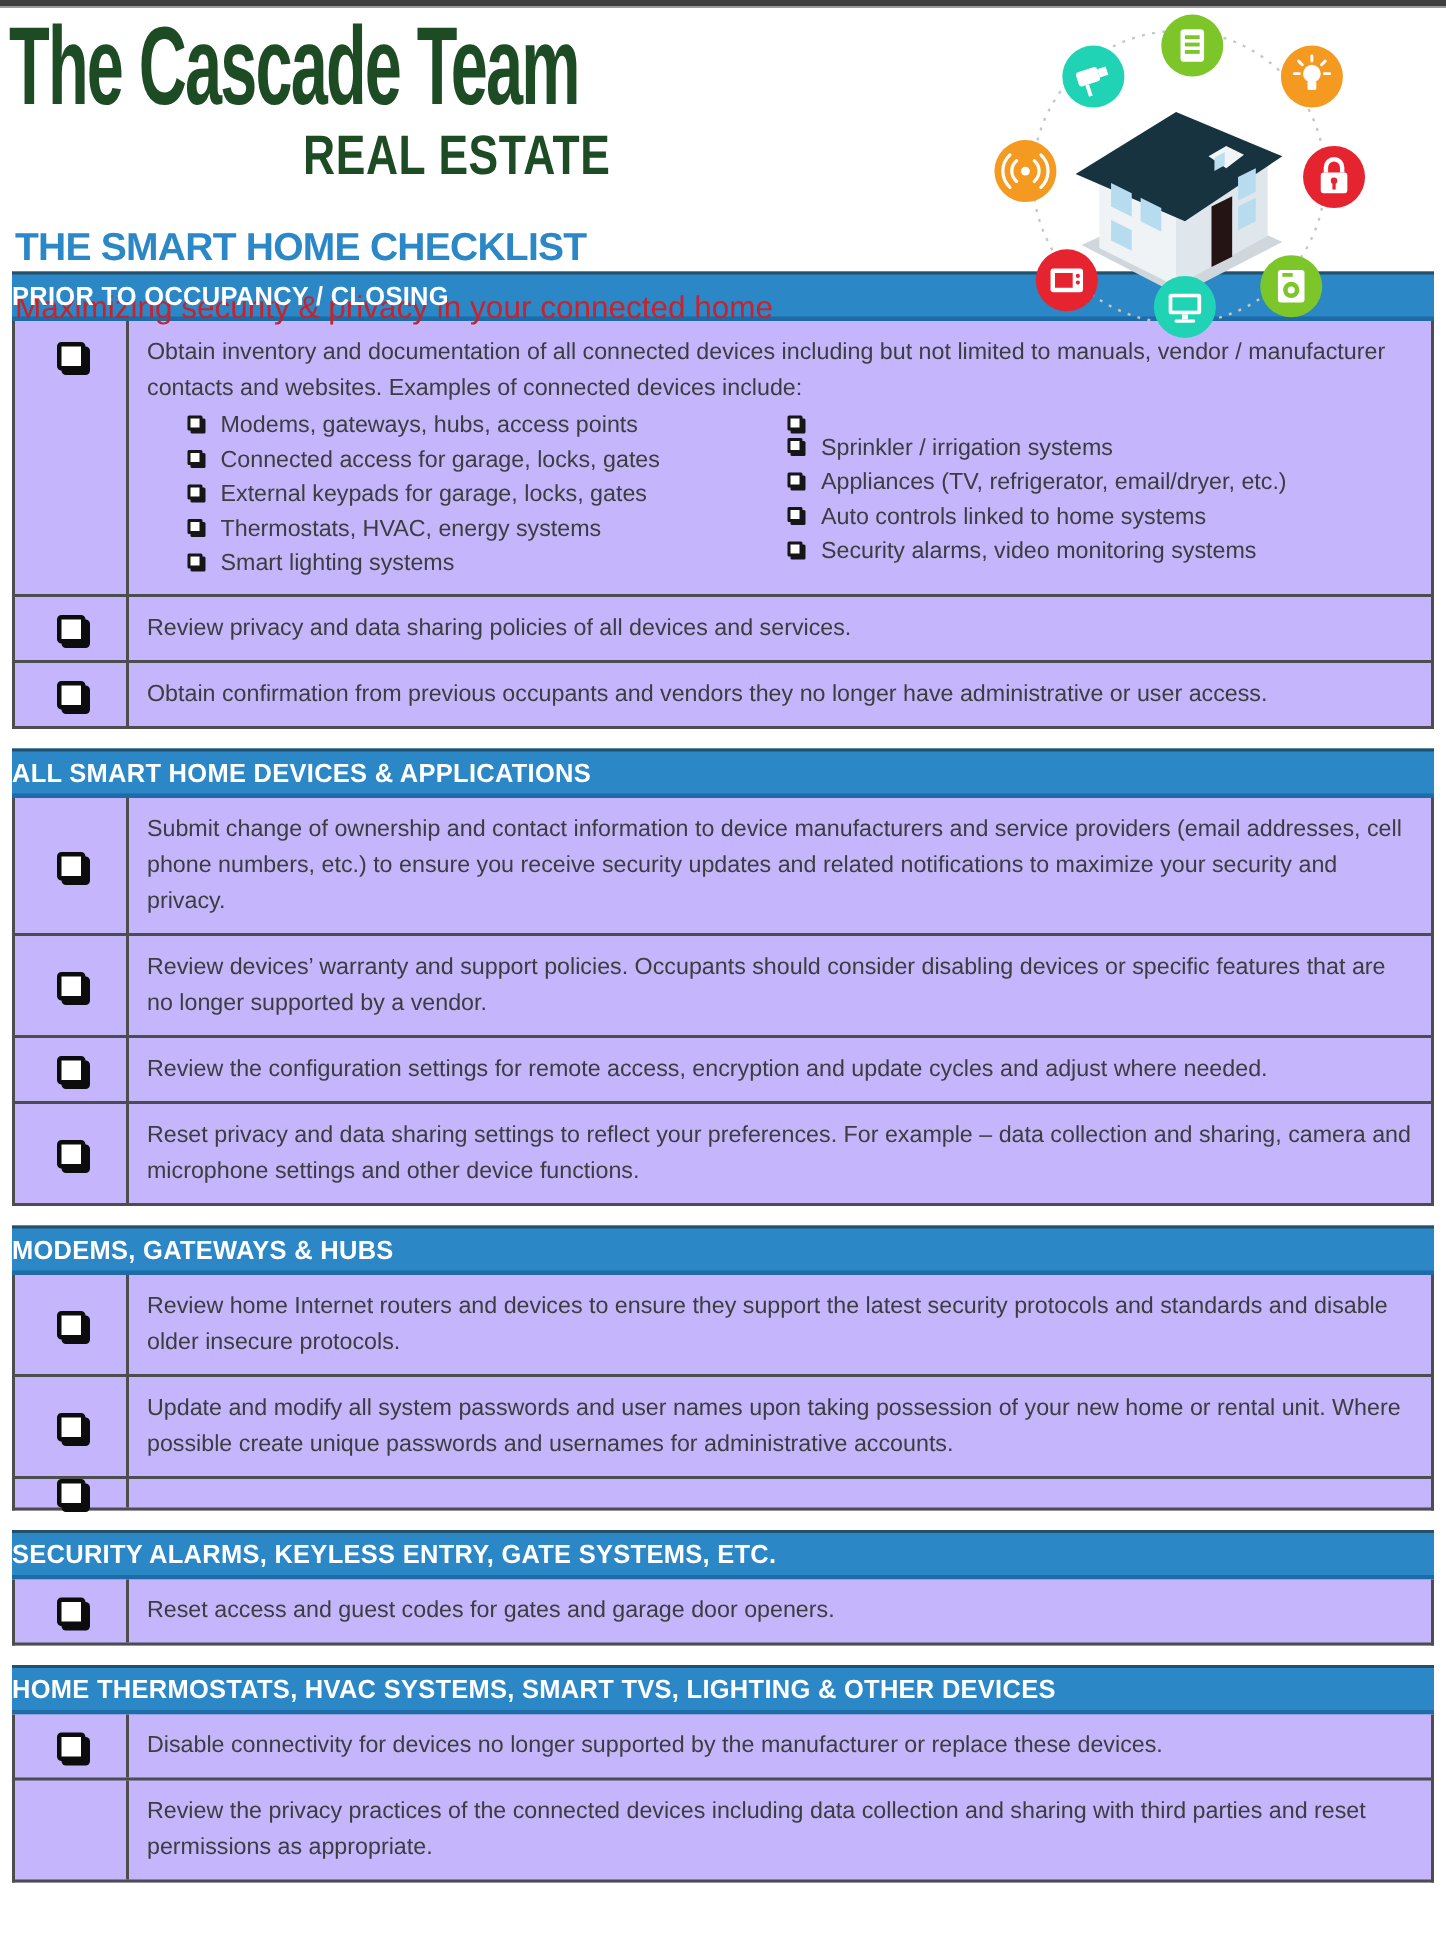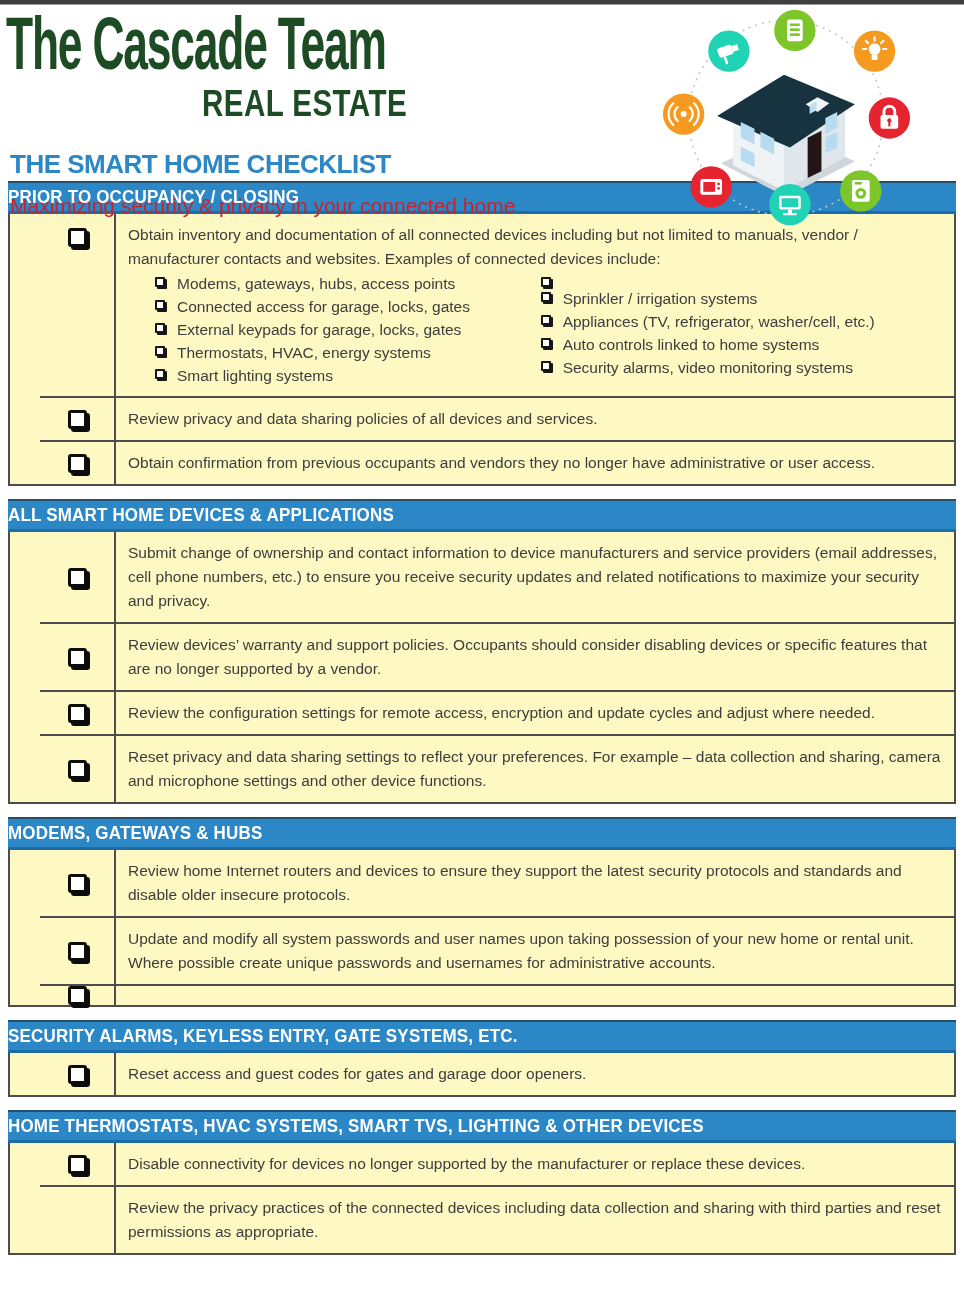--- a/index.html
+++ b/index.html
@@ -23,21 +23,21 @@
   .illustration{position:absolute; top:2px; left:660px; width:252px; height:222px;}
 
   
   .sections{margin:0 8px;}
   .sec{margin-top:13px;}
   .sec:first-child{margin-top:0;}
   .sec-header{height:33px; background:var(--blue); border-top:2px solid var(--blue-edge);
     border-bottom:3px solid var(--blue-dark); display:flex; align-items:center; }
   .sec-title{color:#fff; font-weight:700; font-size:17.5px; letter-spacing:0.2px;
     transform:scaleX(0.97); transform-origin:left center; white-space:nowrap;}
-  .sec-table{border:2px solid var(--border); border-top:none; background:#fef9c3;padding-left:30px;}
+  .sec-table{border:2px solid var(--border); border-top:none; background:#c4b5fd;}
   .row{display:flex; border-top:2px solid var(--border);}
   .row:first-child{border-top:none;}
   .cbx-cell{width:76px; flex:0 0 76px; border-right:2px solid var(--border);
     display:flex; align-items:center; justify-content:center;}
   .row.tall .cbx-cell{align-items:flex-start; padding-top:14px;}
   .txt-cell{flex:1; padding:9px 12px 9px 12px;}
   .row-text{font-size:15.5px; line-height:24px; color:var(--text);}
   .cbx{width:19px; height:19px; background:#fff; border:3px solid #0c0c0c; border-radius:3px;
     box-shadow:3px 3px 0 #0c0c0c; flex:0 0 auto;}
   .sub-checklist{display:none; margin:1px 0 0 27px;}
@@ -191,21 +191,21 @@
     <span class="cbx-sm"></span>
   </div>
 
   <div class="sub-item">
     <span class="cbx-sm"></span>
     <span class="sub-label">Sprinkler / irrigation systems</span>
   </div>
 
   <div class="sub-item">
     <span class="cbx-sm"></span>
-    <span class="sub-label">Appliances (TV, refrigerator, washer/cell, etc.)</span>
+    <span class="sub-label">Appliances (TV, refrigerator, email/dryer, etc.)</span>
   </div>
 
   <div class="sub-item">
     <span class="cbx-sm"></span>
     <span class="sub-label">Auto controls linked to home systems</span>
   </div>
 
   <div class="sub-item">
     <span class="cbx-sm"></span>
     <span class="sub-label">Security alarms, video monitoring systems</span>

